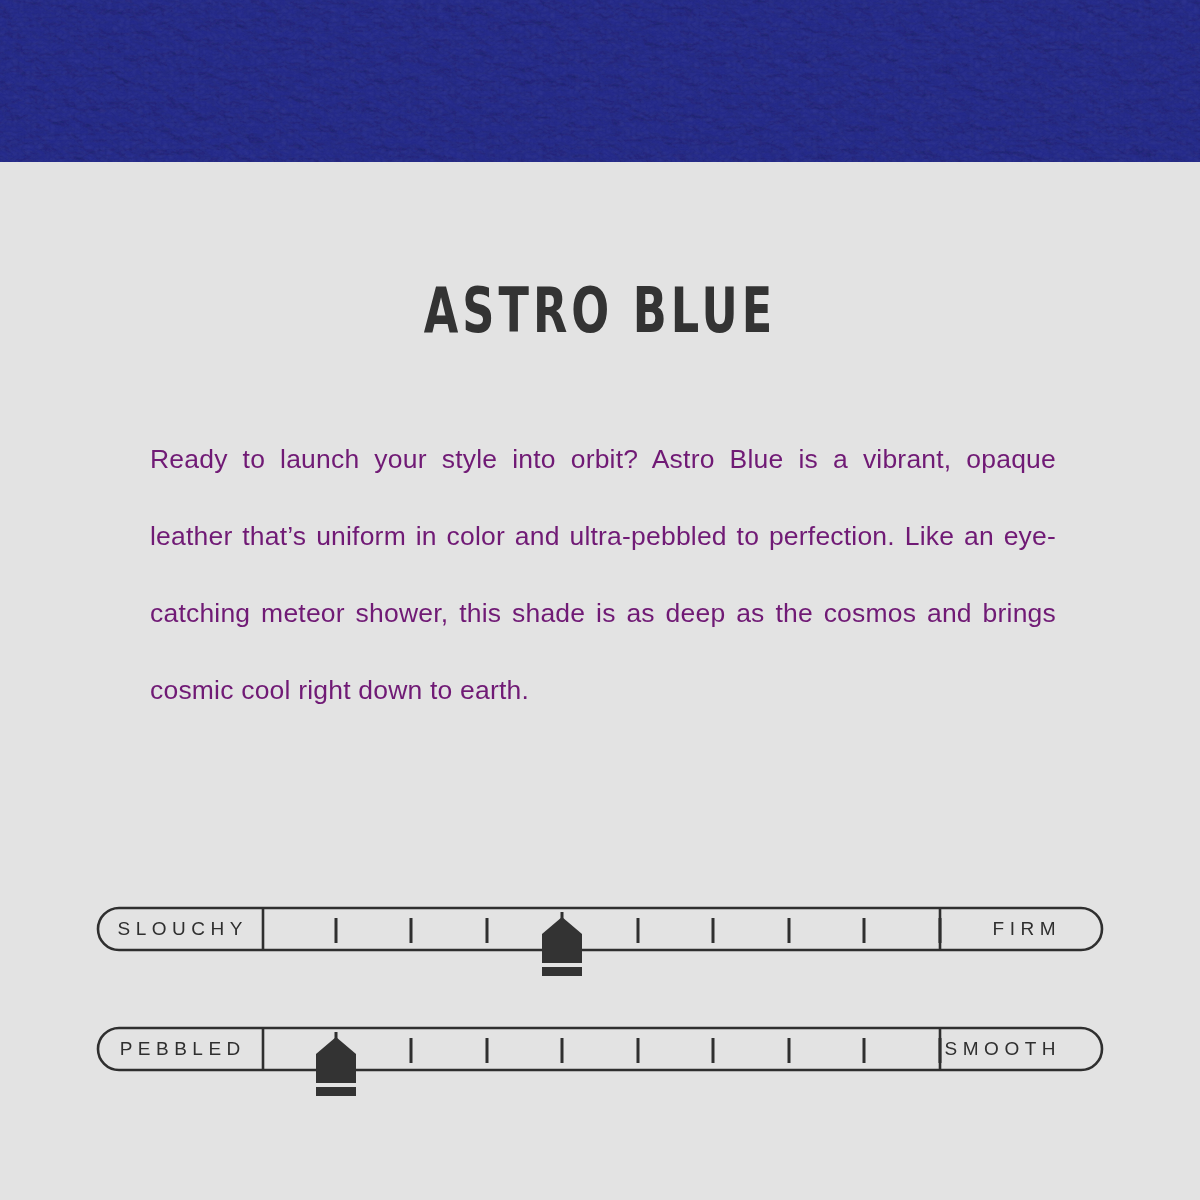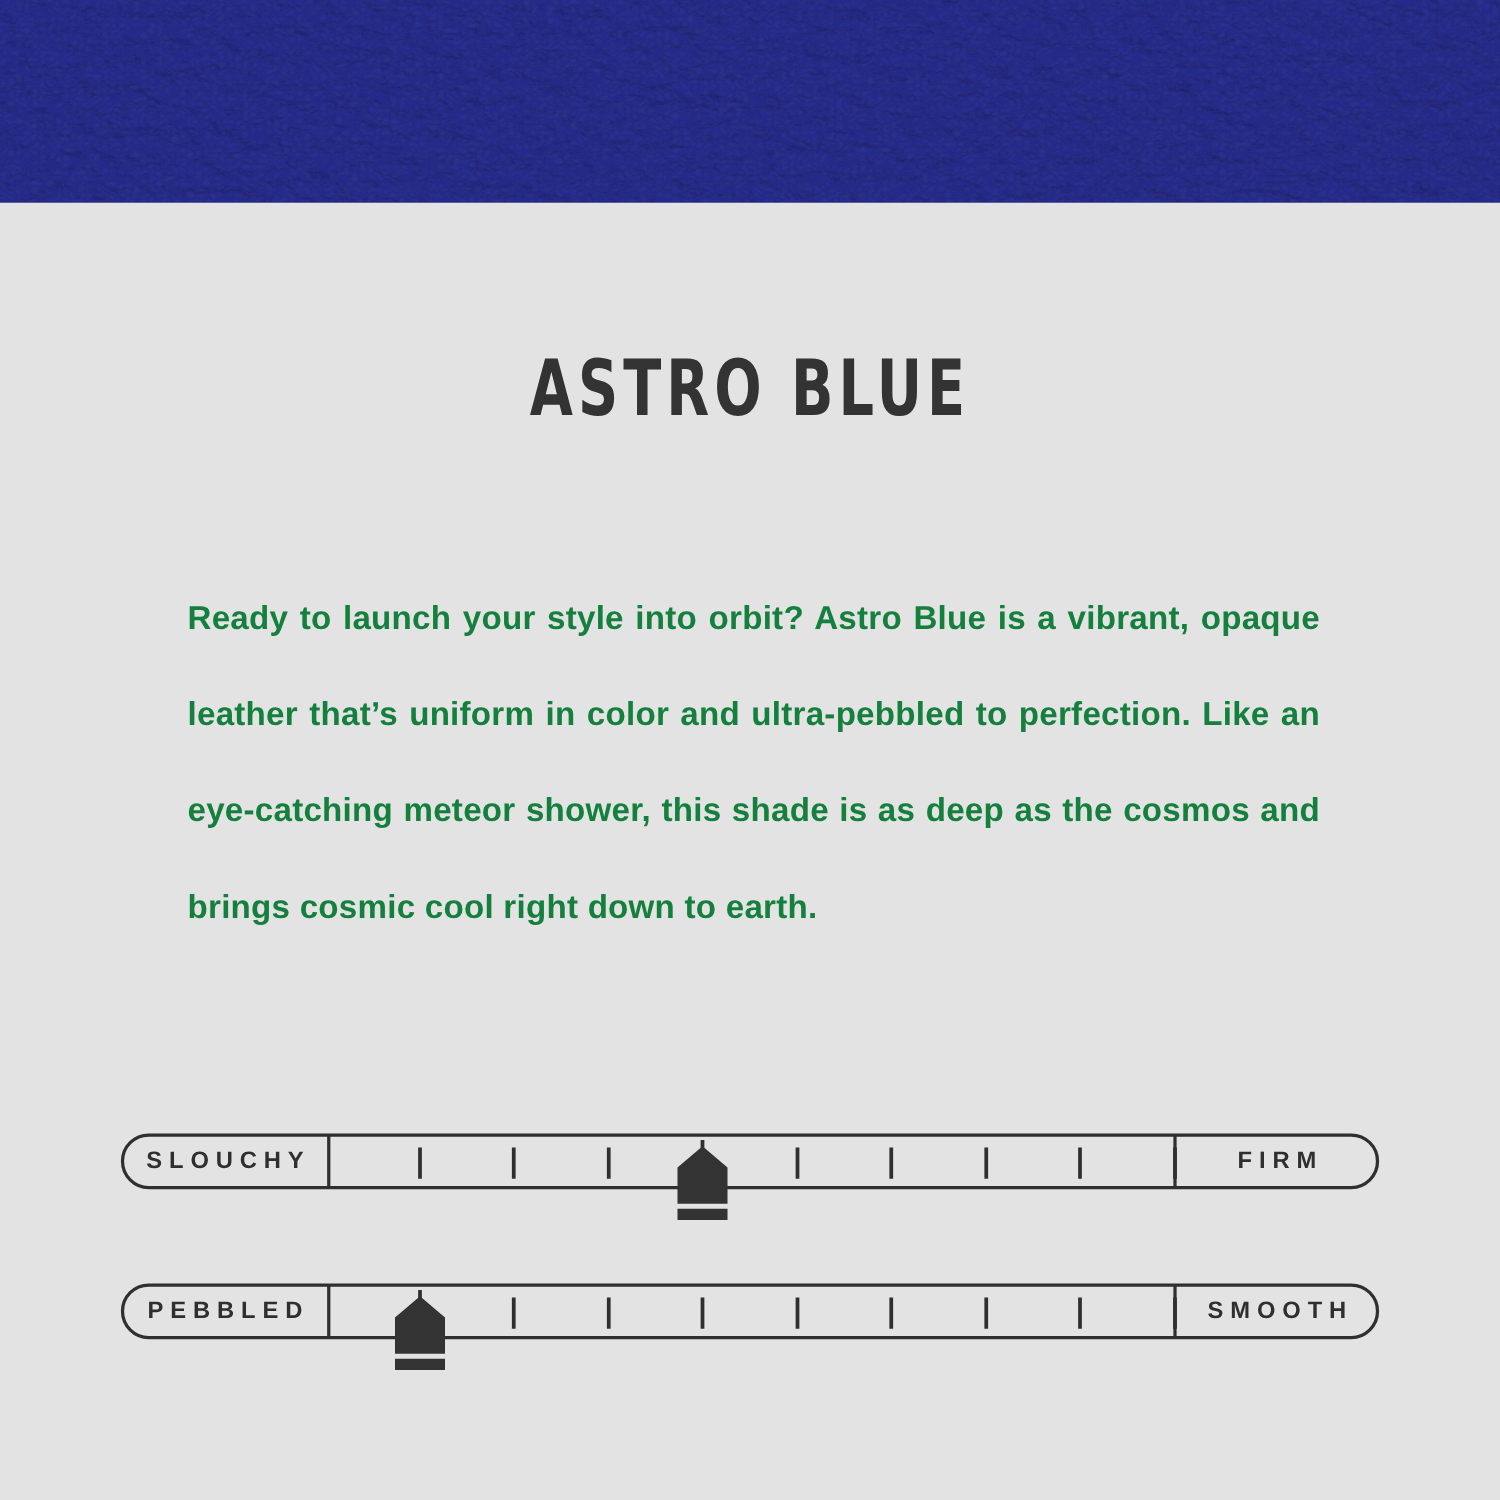--- a/index.html
+++ b/index.html
@@ -56,30 +56,30 @@
     line-height: 1;
     transform: scaleX(0.80);
     transform-origin: center top;
     white-space: nowrap;
   }
 
   
   .body-copy {
     position: absolute;
     left: 150px;
-    top: 456px;
+    top: 421px;
     width: 906px;
     font-family: "Liberation Sans", sans-serif;
     font-size: 26.5px;
     line-height: 77px;
-    color: #15803d;
+    color: #701a75;
     text-align: justify;
     text-justify: inter-word;
     letter-spacing: 0.2px;
-    font-weight: 700;
+    font-weight: 400;
   }
   .body-copy p {
     margin: 0;
   }
 
   
   .slider {
     position: absolute;
     left: 97px;
     width: 1006px;
@@ -97,28 +97,28 @@
     overflow: visible;
   }
 
   .cap-label {
     position: absolute;
     top: 0;
     height: 44px;
     line-height: 44px;
     font-family: "Liberation Sans", sans-serif;
     font-size: 19px;
-    font-weight: 700;
+    font-weight: 400;
     letter-spacing: 5.5px;
     color: #2f2f2f;
     text-align: center;
     white-space: nowrap;
   }
   .cap-label.left  { left: 0px;   width: 166px; text-indent: 5.5px; }
-  .cap-label.right { left: 843px; width: 163px; text-indent: 5.5px; }
+  .cap-label.right { left: 801px; width: 163px; text-indent: 5.5px; text-align: right; }
 </style>
 </head>
 <body>
 
 <div id="page">
 
   <div class="swatch-band">
     <svg class="leather-svg" viewBox="0 0 1200 162" preserveAspectRatio="none">
       <defs>
         <filter id="pebble" x="0" y="0" width="100%" height="100%">

